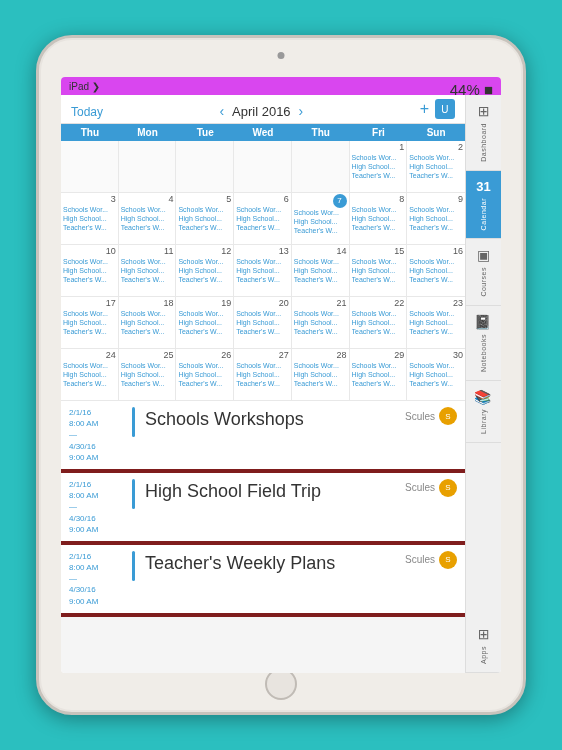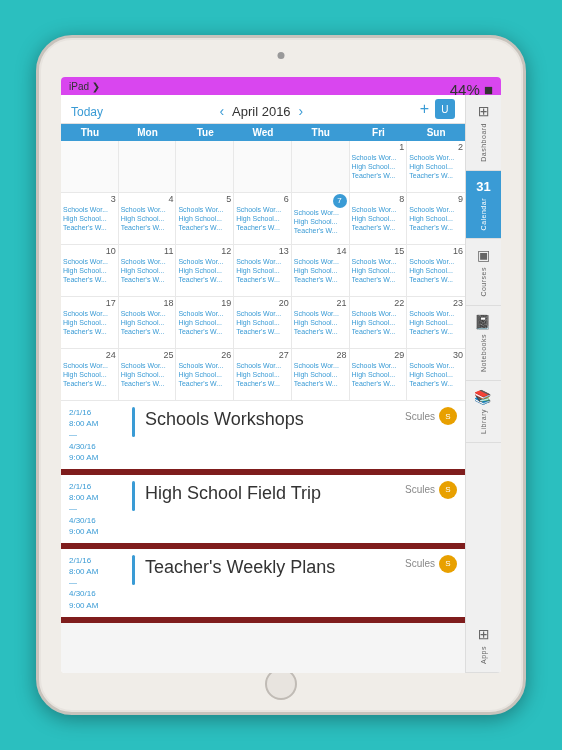--- a/index.html
+++ b/index.html
@@ -198,21 +198,21 @@
 
     
     .event-list {
       flex: 1;
       overflow-y: auto;
       background: #f5f5f5;
     }
     .event-item {
       display: flex;
       background: #fff;
-      border-bottom: 6px solid #7f1d1d;
+      border-bottom: 4px solid #7f1d1d;
       padding: 6px 8px;
       align-items: flex-start;
       gap: 8px;
     }
     .event-dates {
       display: flex;
       flex-direction: column;
       width: 55px;
       flex-shrink: 0;
     }

